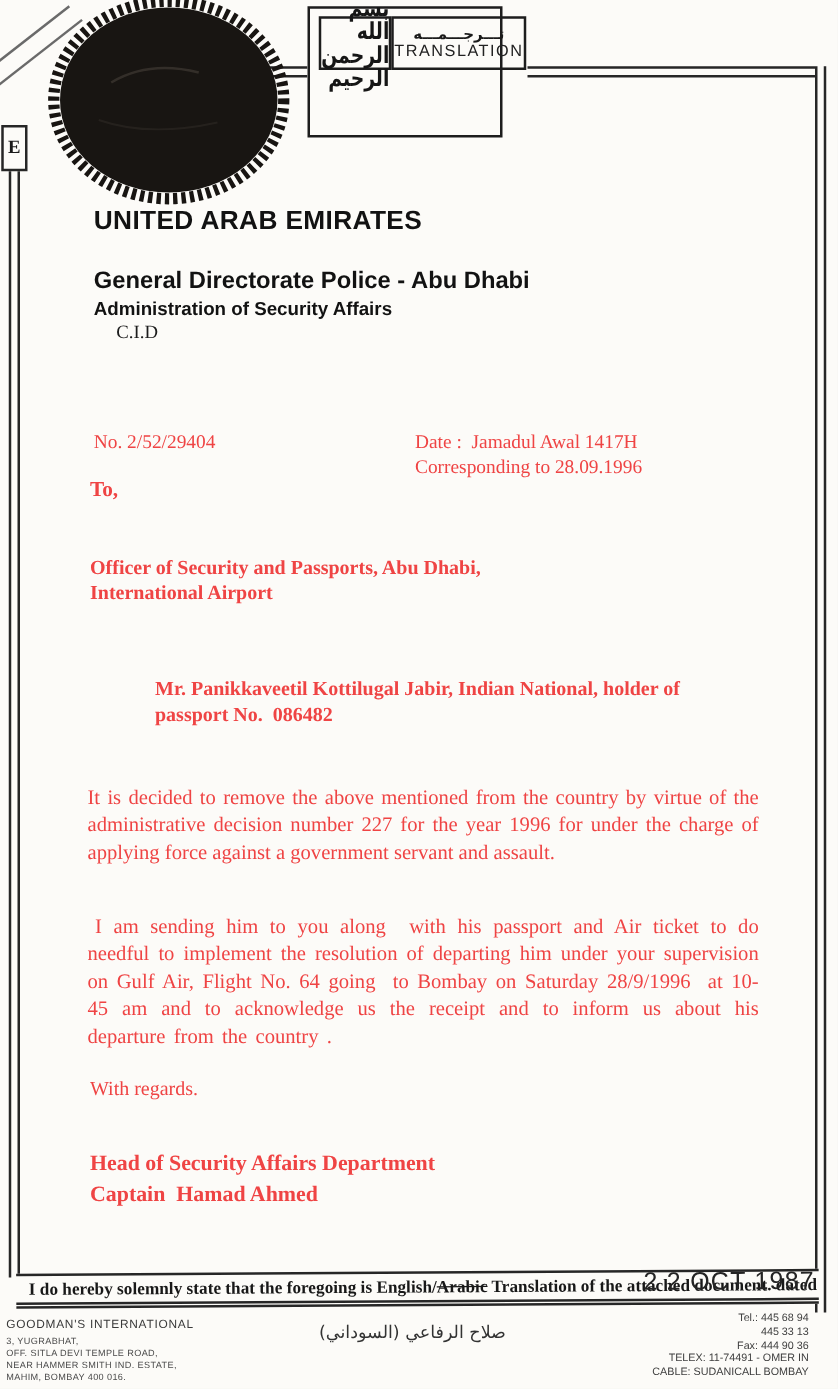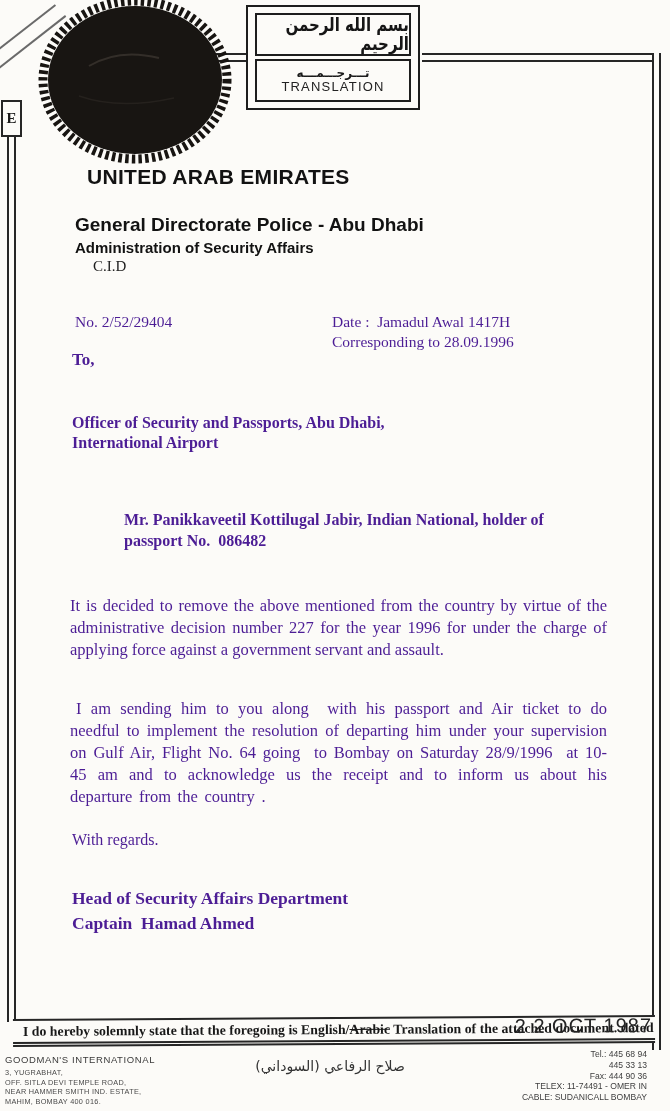--- a/index.html
+++ b/index.html
@@ -32,23 +32,23 @@
   
   .e-box{
     left:1px;top:100px;width:17px;height:33px;
     border:2px solid #262626;background:#fcfbf8;
     display:flex;align-items:center;justify-content:center;
     font-family:"Liberation Serif",serif;font-weight:bold;font-size:15px;color:#1a1a1a;
   }
 
   
   .trans-outer{
-    left:246px;top:5px;width:174px;height:105px;
+    left:246px;top:5px;width:156px;height:105px;
     border:2.5px solid #1d1d1d;background:#fcfbf8;
-    display:flex;flex-direction:column;justify-content:space-between;
+    display:flex;flex-direction:row;justify-content:space-between;
     padding:6px 7px;box-sizing:border-box;z-index:3;
   }
   .trans-inner{
     border:2px solid #1d1d1d;height:43px;box-sizing:border-box;
     display:flex;flex-direction:column;align-items:center;justify-content:center;
   }
   .bismillah{
     font-family:"DejaVu Sans",sans-serif;font-weight:bold;font-size:15px;color:#161616;
     direction:rtl;letter-spacing:0;line-height:1;transform:scaleY(1.25);
   }
@@ -59,27 +59,27 @@
   .trans-en{
     font-family:"Liberation Sans",sans-serif;font-size:13px;color:#222;
     letter-spacing:1.2px;line-height:1.1;
   }
 
   
   .seal{left:34px;top:-4px;z-index:2;}
 
   
   .lh{font-family:"Liberation Sans",sans-serif;font-weight:bold;color:#121212;white-space:nowrap;}
-  .lh1{left:75px;top:165px;font-size:21px;letter-spacing:0.3px;margin-left:12px;}
+  .lh1{left:75px;top:165px;font-size:21px;letter-spacing:0.3px;}
   .lh2{left:75px;top:190px;font-size:17.5px;letter-spacing:0.3px;}
   .lh3{left:75px;top:214px;font-size:19px;}
   .lh4{left:75px;top:239px;font-size:15px;}
   .lh5{left:75px;top:258px;font-family:"Liberation Serif",serif;font-weight:normal;font-size:15px;color:#1c1c1c;margin-left:18px;}
 
-  .ser{font-family:"Liberation Serif",serif;color:#4c1d95;white-space:pre-wrap;}
+  .ser{font-family:"Liberation Serif",serif;color:#ef4444;white-space:pre-wrap;margin-top:32px;}
   .ref-no{left:75px;top:313px;font-size:15.5px;}
   .date1{left:332px;top:313px;font-size:15.5px;}
   .date2{left:332px;top:333px;font-size:15.5px;}
   .to{left:72px;top:350px;font-size:17px;font-weight:bold;}
   .rcpt1{left:72px;top:414px;font-size:16px;font-weight:bold;}
   .rcpt2{left:72px;top:434px;font-size:16px;font-weight:bold;}
   .subj1{left:124px;top:511px;font-size:16px;font-weight:bold;}
   .subj2{left:124px;top:532px;font-size:16px;font-weight:bold;}
 
   .para{left:70px;top:595px;width:537px;font-size:16.5px;line-height:22px;text-align:justify;}

